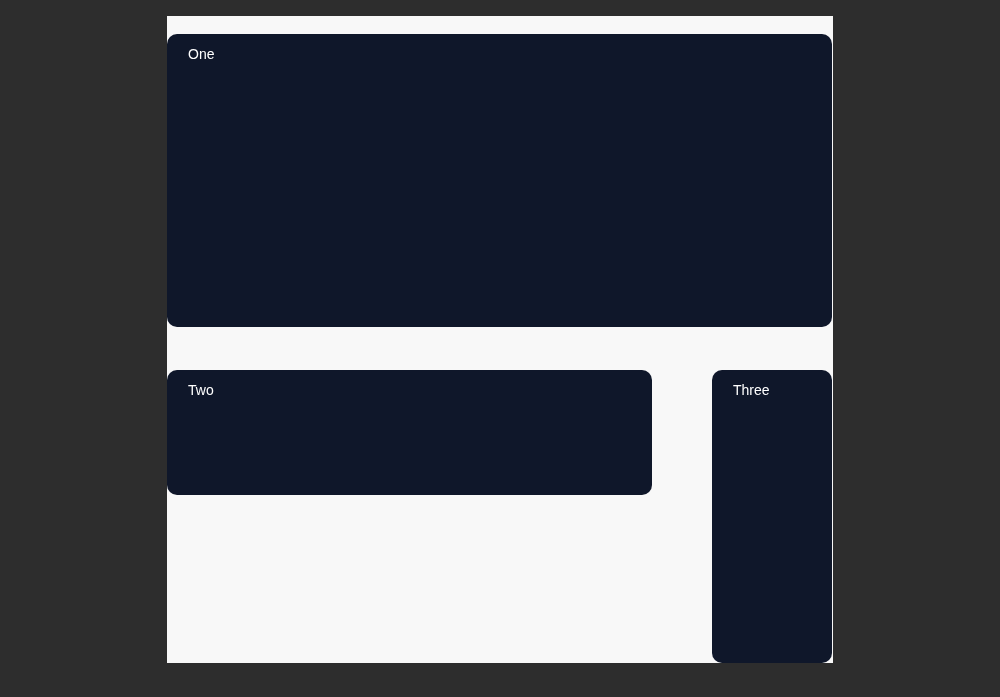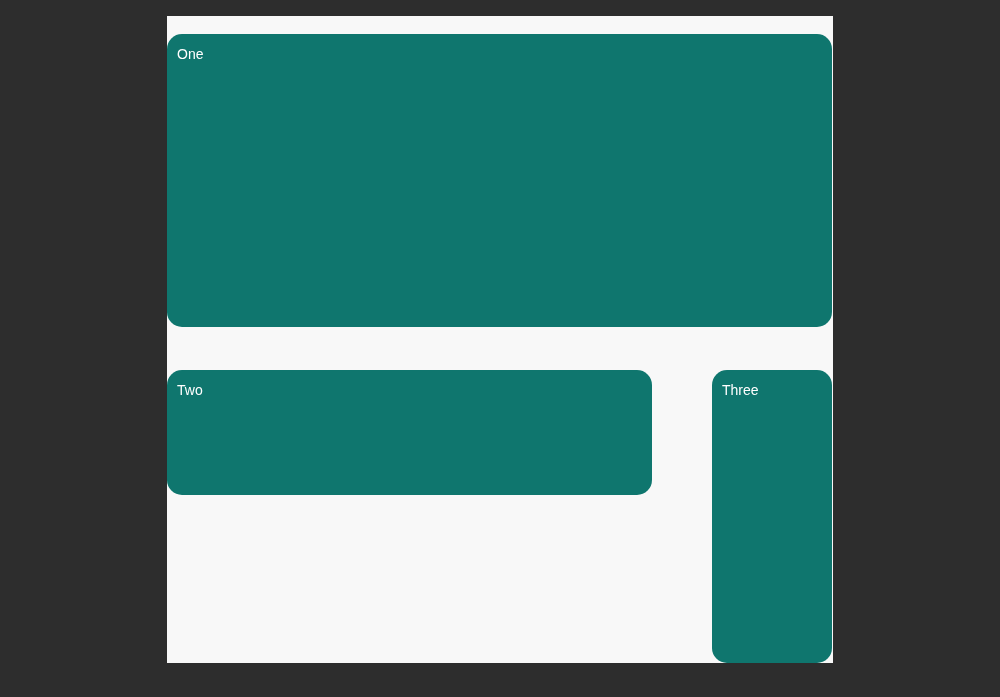--- a/index.html
+++ b/index.html
@@ -25,25 +25,25 @@
     .grid {
       display: grid;
       grid-template-columns: 485px 120px;
       grid-template-rows: 293px 125px 125px;
       column-gap: 60px;
       row-gap: 43px;
       padding-top: 18px;
     }
     
     .panel {
-      background-color: #0f766e;
-      border-radius: 15px;
+      background-color: #0f172a;
+      border-radius: 10px;
       color: #ffffff;
       font-size: 14px;
-      padding: 12px 10px;
+      padding: 12px 21px;
     }
     
     .panel-one {
       grid-column: 1 / 3;
       grid-row: 1;
     }
     
     .panel-two {
       grid-column: 1;
       grid-row: 2;

